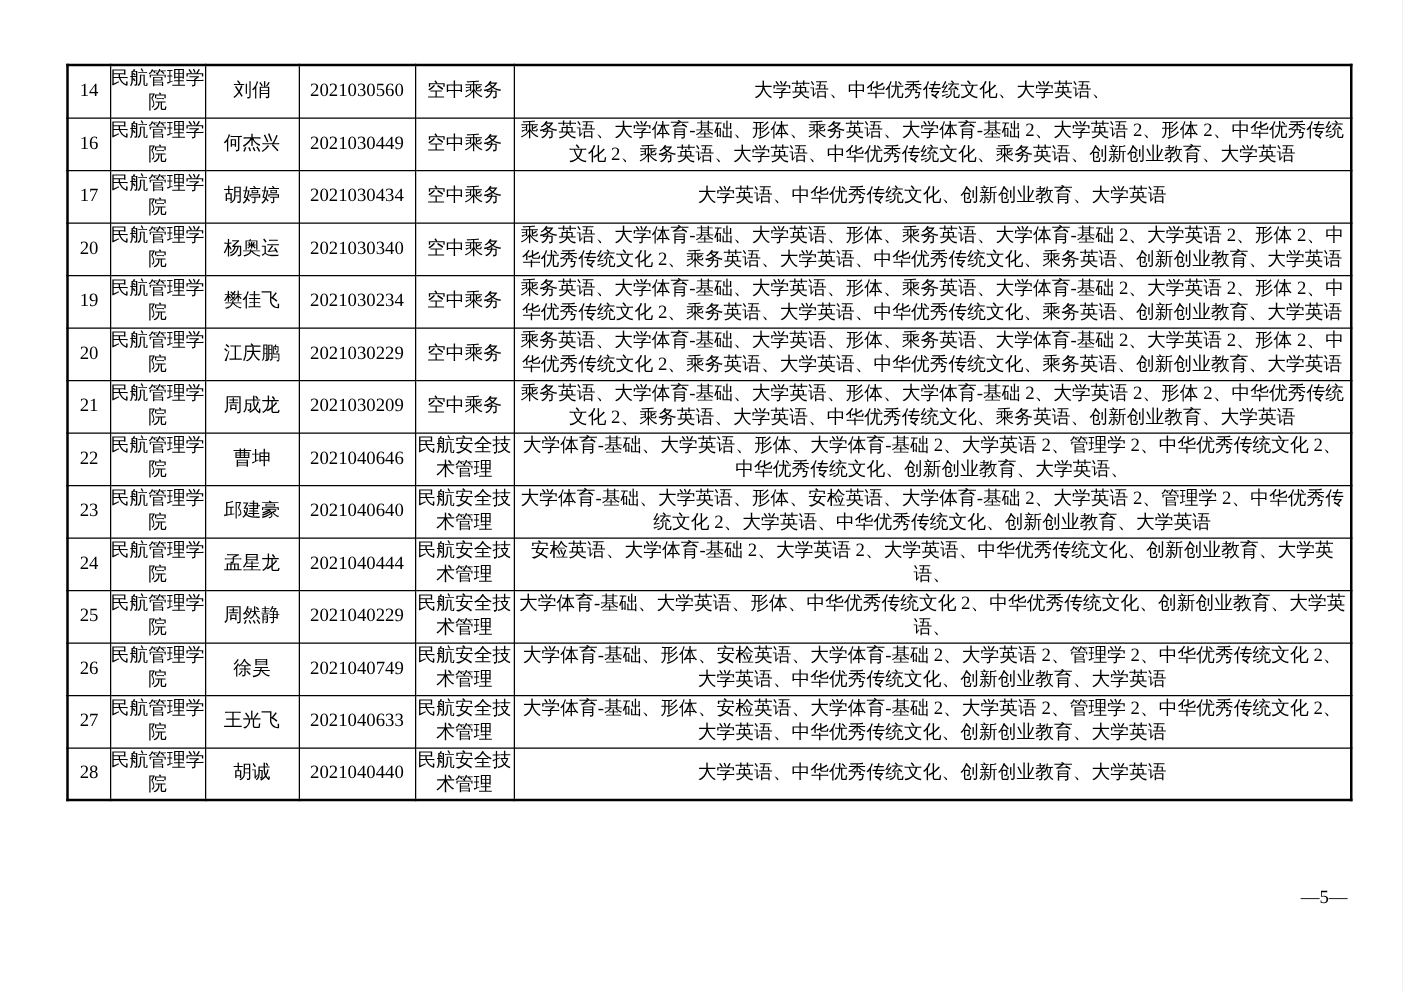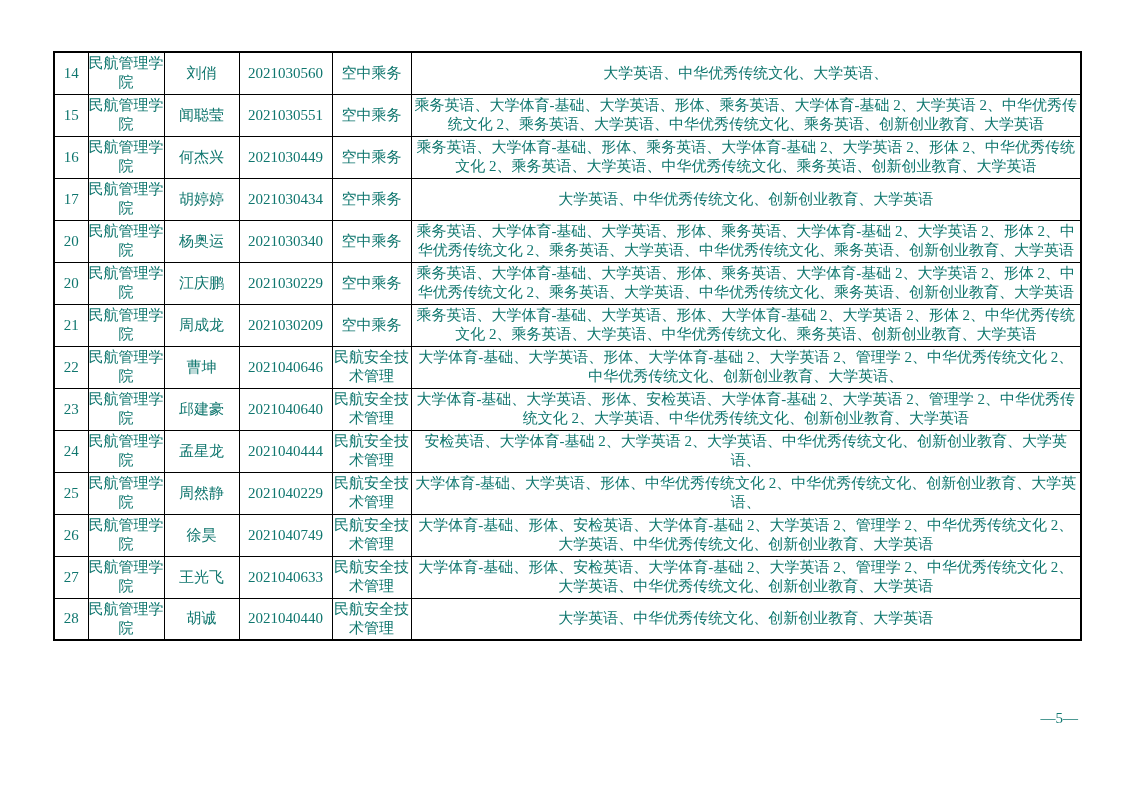--- a/index.html
+++ b/index.html
@@ -5,21 +5,21 @@
   html, body {
     margin: 0;
     padding: 0;
     background: #e8e8e8;
   }
   .page {
     position: relative;
     width: 1122px;
     height: 793px;
     background: #ffffff;
-    color: #0f766e;
+    color: #000000;
     font-family: "Liberation Serif", "DejaVu Serif", serif;
     overflow: hidden;
   }
   table.doc-table {
     position: absolute;
     left: 53px;
     top: 51px;
     width: 1029px;
     table-layout: fixed;
     border-collapse: collapse;
@@ -76,48 +76,48 @@
     <tbody>
         <tr>
     <td class="c-idx">14</td>
     <td class="c-college">民航管理学院</td>
     <td class="c-name">刘俏</td>
     <td class="c-id">2021030560</td>
     <td class="c-major">空中乘务</td>
     <td class="c-courses">大学英语、中华优秀传统文化、大学英语、</td>
   </tr>
         <tr>
-    <td class="c-idx">15</td>
-    <td class="c-college">民航管理学院</td>
-    <td class="c-name">闻聪莹</td>
-    <td class="c-id">2021030551</td>
-    <td class="c-major">空中乘务</td>
-    <td class="c-courses">乘务英语、大学体育-基础、大学英语、形体、乘务英语、大学体育-基础 2、大学英语 2、中华优秀传统文化 2、乘务英语、大学英语、中华优秀传统文化、乘务英语、创新创业教育、大学英语</td>
-  </tr>
-        <tr>
     <td class="c-idx">16</td>
     <td class="c-college">民航管理学院</td>
     <td class="c-name">何杰兴</td>
     <td class="c-id">2021030449</td>
     <td class="c-major">空中乘务</td>
     <td class="c-courses">乘务英语、大学体育-基础、形体、乘务英语、大学体育-基础 2、大学英语 2、形体 2、中华优秀传统文化 2、乘务英语、大学英语、中华优秀传统文化、乘务英语、创新创业教育、大学英语</td>
   </tr>
         <tr>
     <td class="c-idx">17</td>
     <td class="c-college">民航管理学院</td>
     <td class="c-name">胡婷婷</td>
     <td class="c-id">2021030434</td>
     <td class="c-major">空中乘务</td>
     <td class="c-courses">大学英语、中华优秀传统文化、创新创业教育、大学英语</td>
   </tr>
         <tr>
     <td class="c-idx">20</td>
     <td class="c-college">民航管理学院</td>
     <td class="c-name">杨奥运</td>
     <td class="c-id">2021030340</td>
+    <td class="c-major">空中乘务</td>
+    <td class="c-courses">乘务英语、大学体育-基础、大学英语、形体、乘务英语、大学体育-基础 2、大学英语 2、形体 2、中华优秀传统文化 2、乘务英语、大学英语、中华优秀传统文化、乘务英语、创新创业教育、大学英语</td>
+  </tr>
+        <tr>
+    <td class="c-idx">19</td>
+    <td class="c-college">民航管理学院</td>
+    <td class="c-name">樊佳飞</td>
+    <td class="c-id">2021030234</td>
     <td class="c-major">空中乘务</td>
     <td class="c-courses">乘务英语、大学体育-基础、大学英语、形体、乘务英语、大学体育-基础 2、大学英语 2、形体 2、中华优秀传统文化 2、乘务英语、大学英语、中华优秀传统文化、乘务英语、创新创业教育、大学英语</td>
   </tr>
         <tr>
     <td class="c-idx">20</td>
     <td class="c-college">民航管理学院</td>
     <td class="c-name">江庆鹏</td>
     <td class="c-id">2021030229</td>
     <td class="c-major">空中乘务</td>
     <td class="c-courses">乘务英语、大学体育-基础、大学英语、形体、乘务英语、大学体育-基础 2、大学英语 2、形体 2、中华优秀传统文化 2、乘务英语、大学英语、中华优秀传统文化、乘务英语、创新创业教育、大学英语</td>

